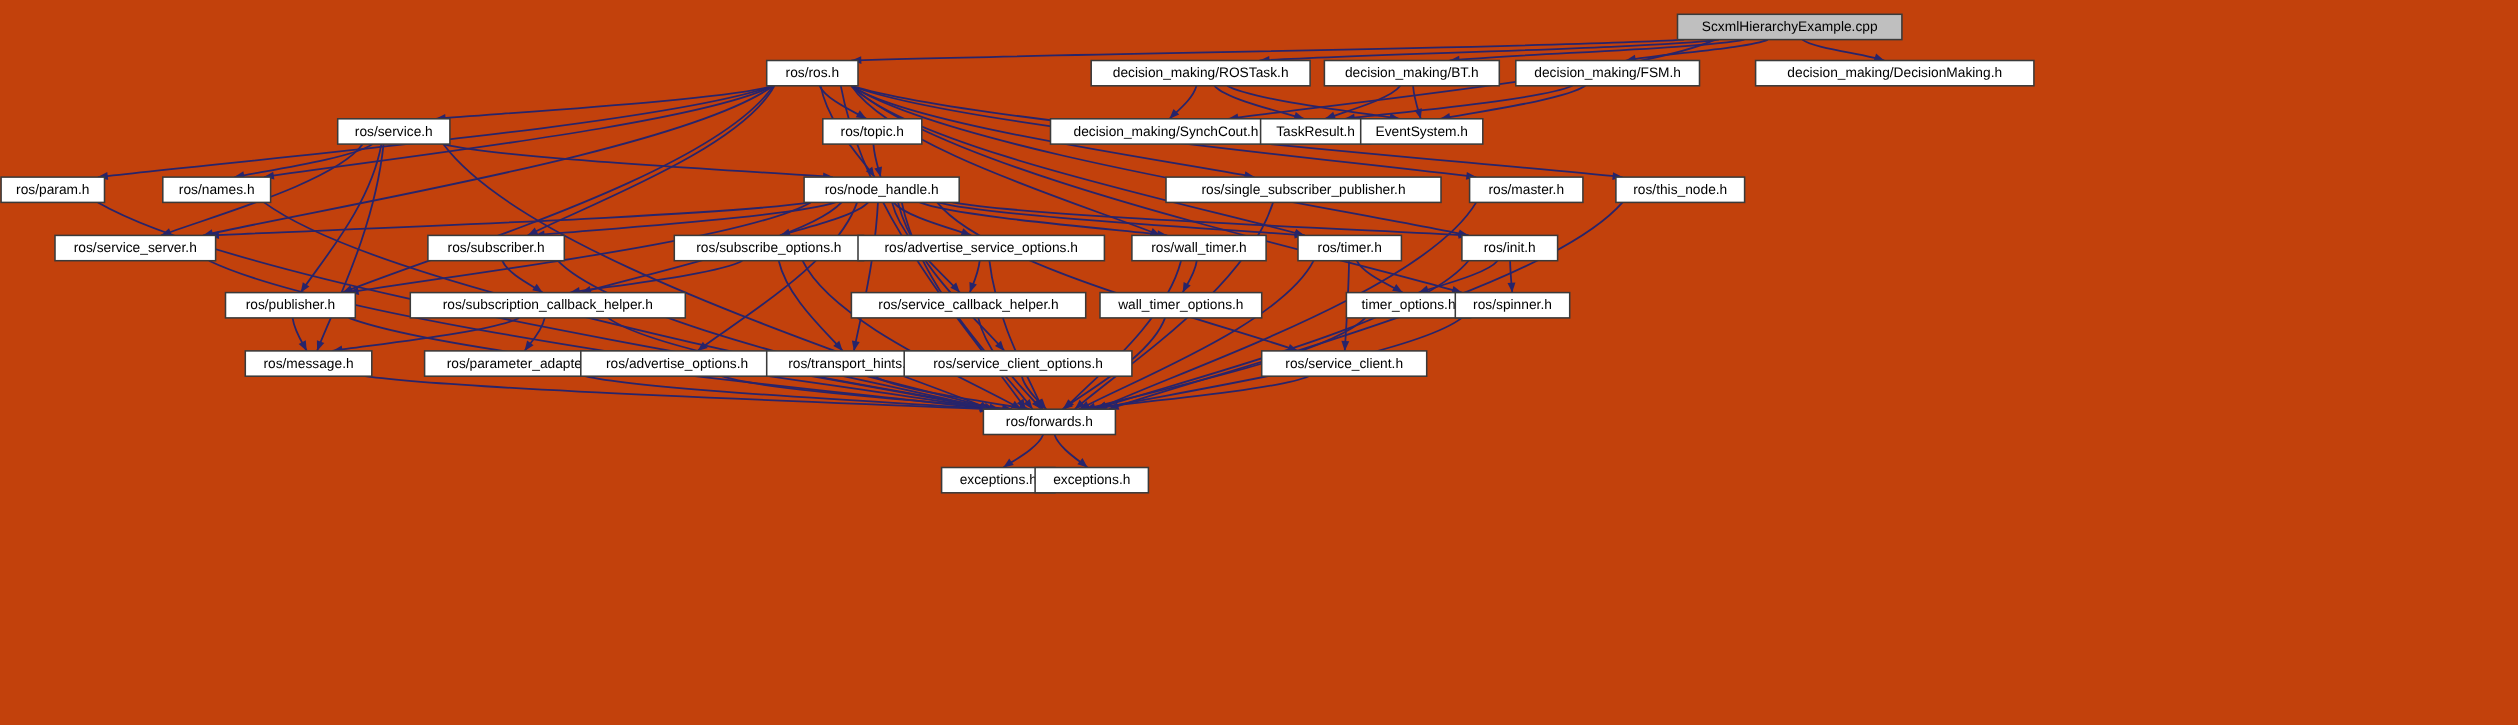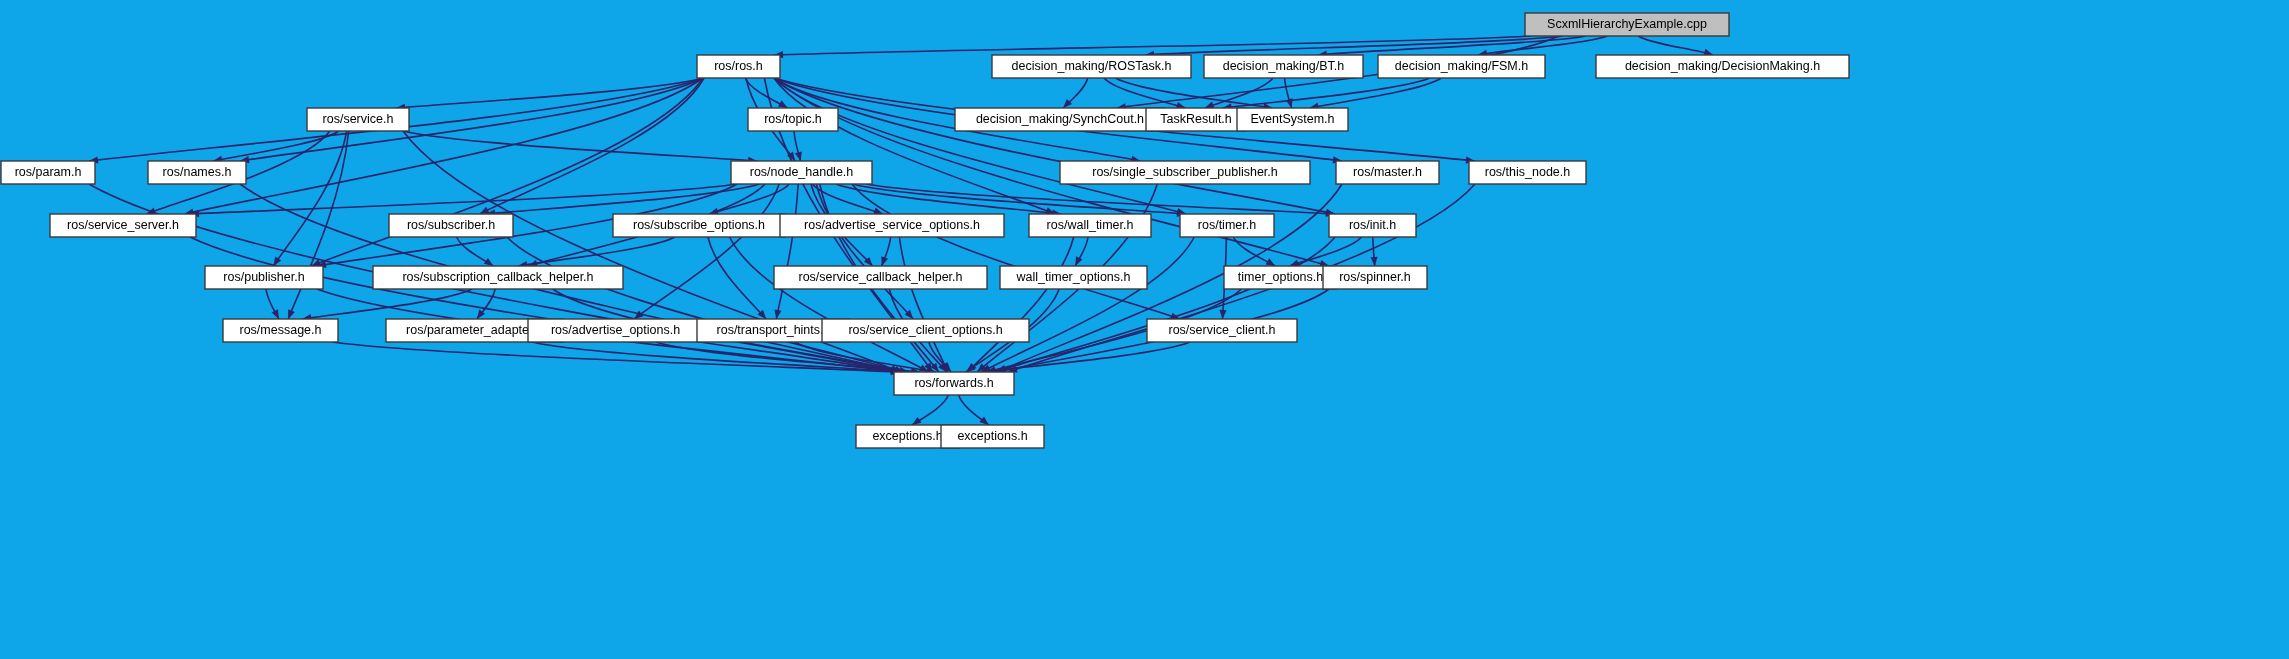--- a/index.html
+++ b/index.html
@@ -7,21 +7,21 @@
     padding: 0;
     background: #ffffff;
   }
   body {
     font-family: "Liberation Sans", sans-serif;
   }
   #graph-root {
     position: relative;
     width: 2289px;
     height: 659px;
-    background: #0ea5e9;
+    background: #c2410c;
     overflow: hidden;
   }
   #graph-svg {
     position: absolute;
     left: 0;
     top: 0;
     width: 2289px;
     height: 659px;
   }
   .edge {

